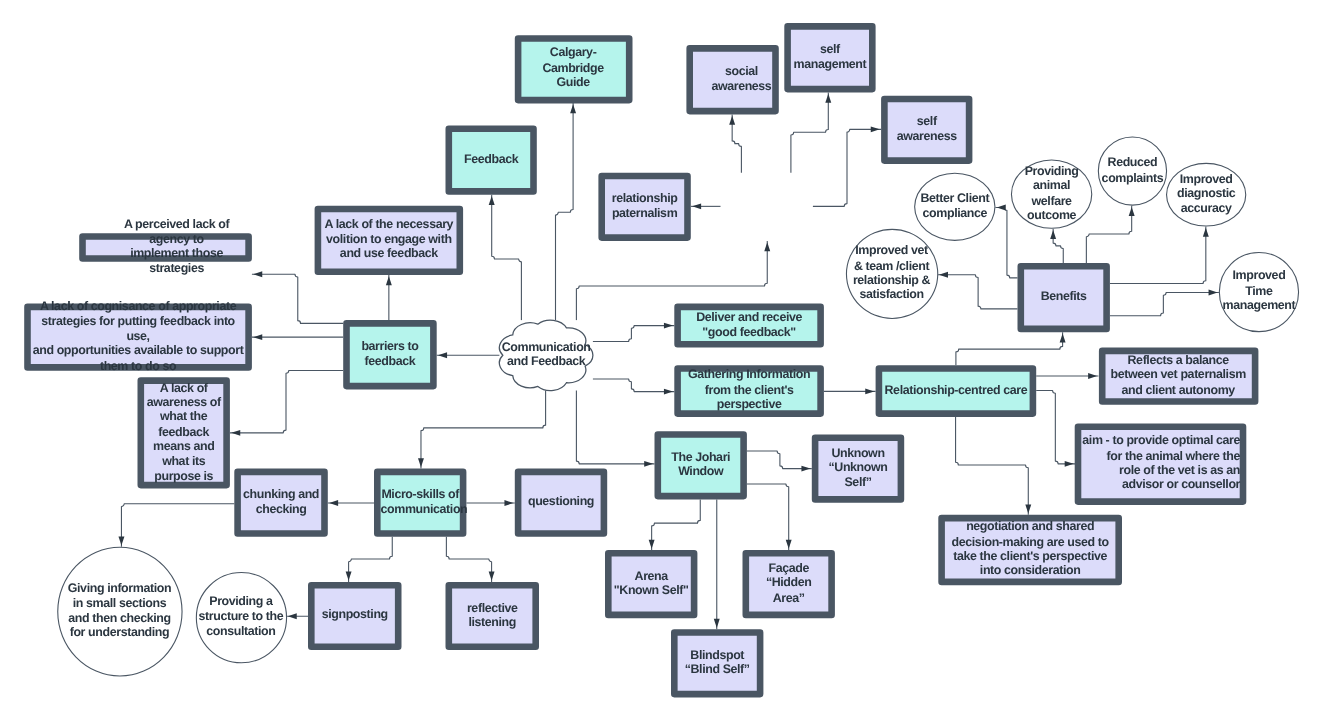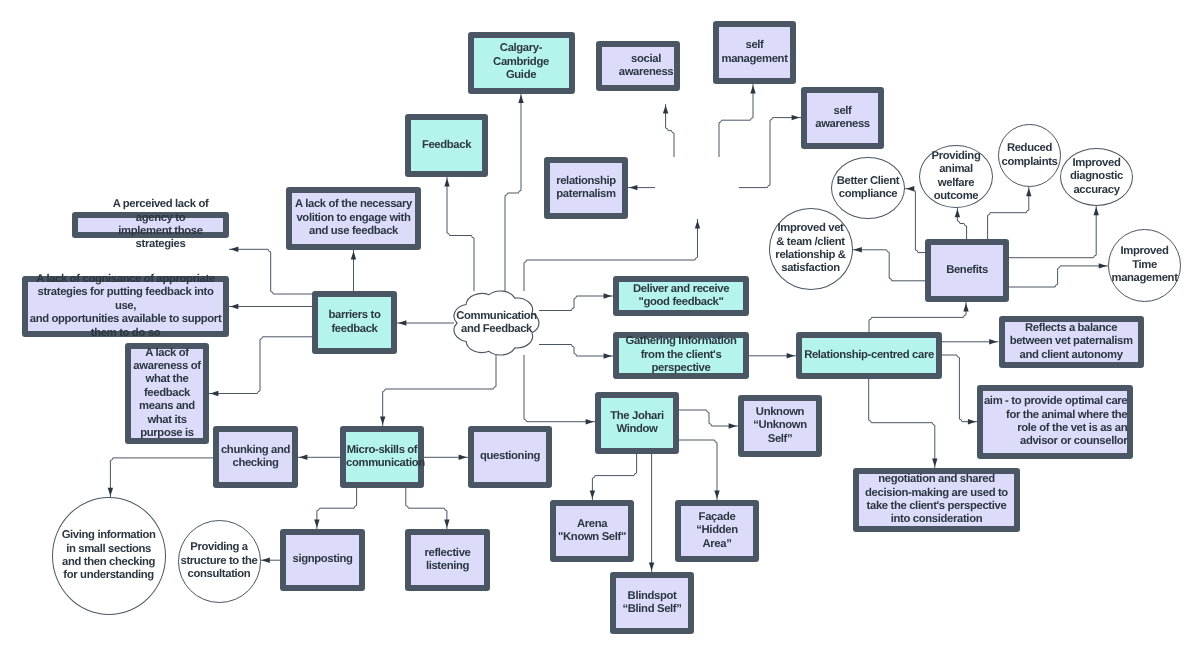--- a/index.html
+++ b/index.html
@@ -134,21 +134,21 @@
 what the
 feedback
 means and
 what its
 purpose is</span>
       </div>
       <div class="node rect fill-green" style="left: 312px; top: 291px; width: 85px; height: 63px;">
         <span class="lbl">barriers to
 feedback</span>
       </div>
-      <div class="node rect fill-purple" style="left: 596px; top: 41px; width: 84px; height: 50px; padding-left: 16px;">
+      <div class="node rect fill-purple" style="left: 624px; top: 41px; width: 84px; height: 63px; padding-left: 16px;">
         <span class="lbl">social
 awareness</span>
       </div>
       <div class="node rect fill-purple" style="left: 713px; top: 21px; width: 83px; height: 63px;">
         <span class="lbl">self
 management</span>
       </div>
       <div class="node rect fill-purple" style="left: 801px; top: 87px; width: 83px; height: 62px;">
         <span class="lbl">self awareness</span>
       </div>

